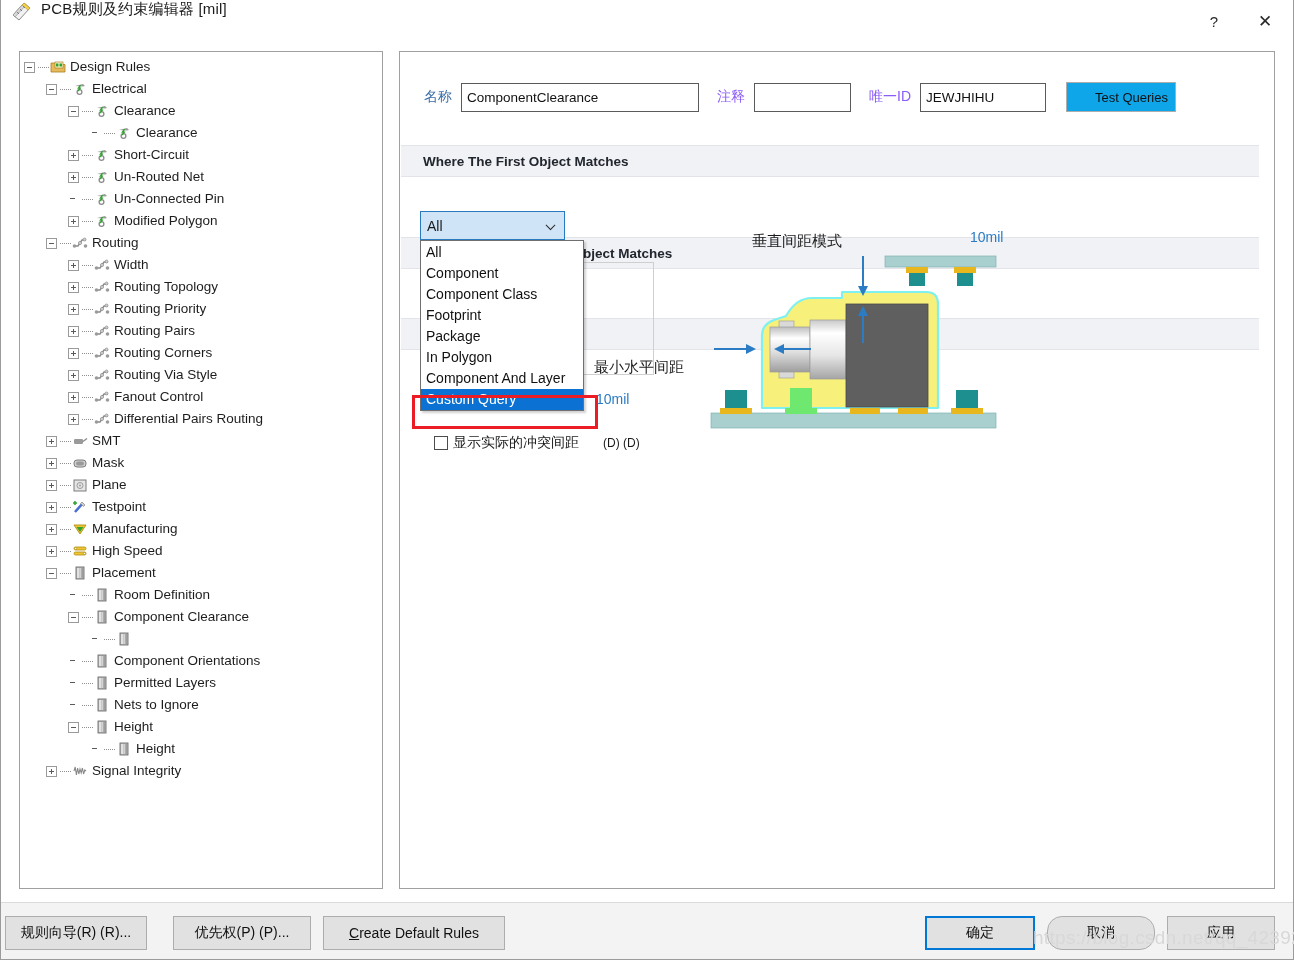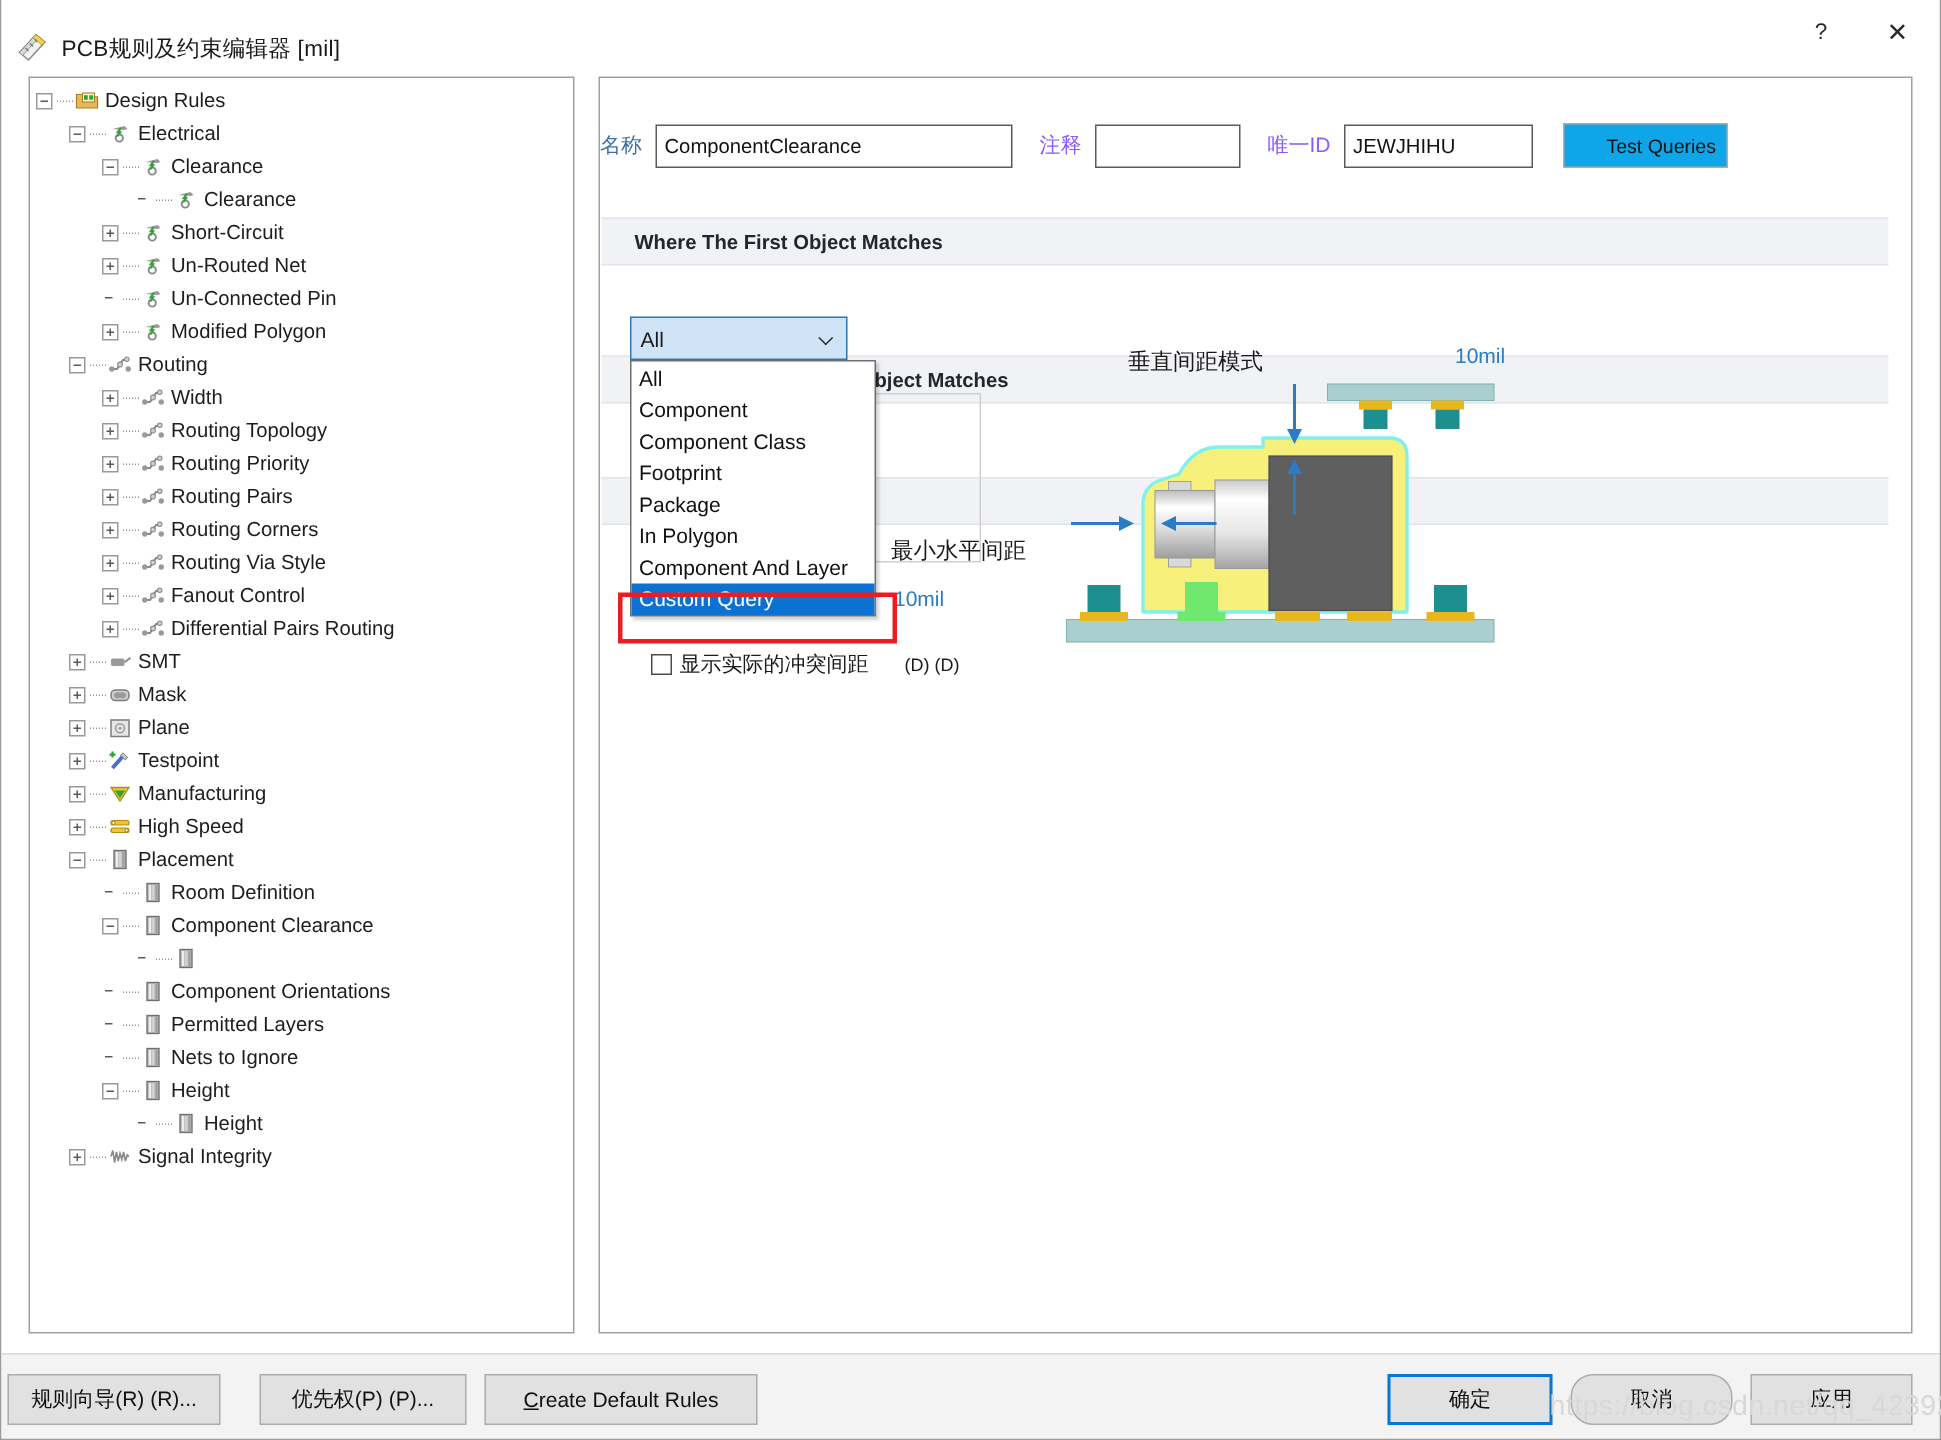--- a/index.html
+++ b/index.html
@@ -15,21 +15,21 @@
     width: 1294px; height: 960px;
     background: #ffffff;
     border-left: 1px solid #9b9b9b;
     border-right: 1px solid #9b9b9b;
     border-bottom: 1px solid #9b9b9b;
   }
   
   .titlebar {
     position: absolute; left: 0; top: 0; width: 1292px; height: 42px;
     background: #ffffff;
-    display: flex; align-items: flex-end;
+    display: flex; align-items: flex-start;
   }
   .title-icon {
     width: 22px; height: 22px; margin-left: 10px; margin-right: 8px;
     position: relative; flex: 0 0 auto;
   }
   .title-text {
     font-size: 15px; color: #1a1a1a; letter-spacing: .2px;
   }
   .title-btns {
     position: absolute; right: 0; top: 0; height: 42px;
@@ -84,21 +84,21 @@
   
   .content-panel {
     position: absolute; left: 398px; top: 9px;
     width: 876px; height: 838px;
     background: #ffffff; border: 1px solid #a0a0a0;
   }
   .form-row {
     position: absolute; left: 0; top: 22px; width: 100%; height: 46px;
     display: flex; align-items: center;
   }
-  .f-label { font-size: 14px; color: #3d6ea8; margin-right: 9px; }
+  .f-label { font-size: 14px; color: #3d6ea8; margin-left: 24px; margin-right: 9px; }
   .f-label2 { font-size: 14px; color: #8b5cf6; margin-left: 18px; margin-right: 9px; }
   .txtbox {
     height: 29px; border: 1px solid #5a5a5a; background: #fff;
     font-family: "Liberation Sans", sans-serif; font-size: 13.5px; color: #111;
     padding: 0 5px; line-height: 27px; outline: none;
   }
   .btn {
     background: #0ea5e9; border: 1px solid #adadad;
     font-family: "Liberation Sans", sans-serif; font-size: 13px; color: #111;
     cursor: default; text-align: left; padding-left: 28px;

